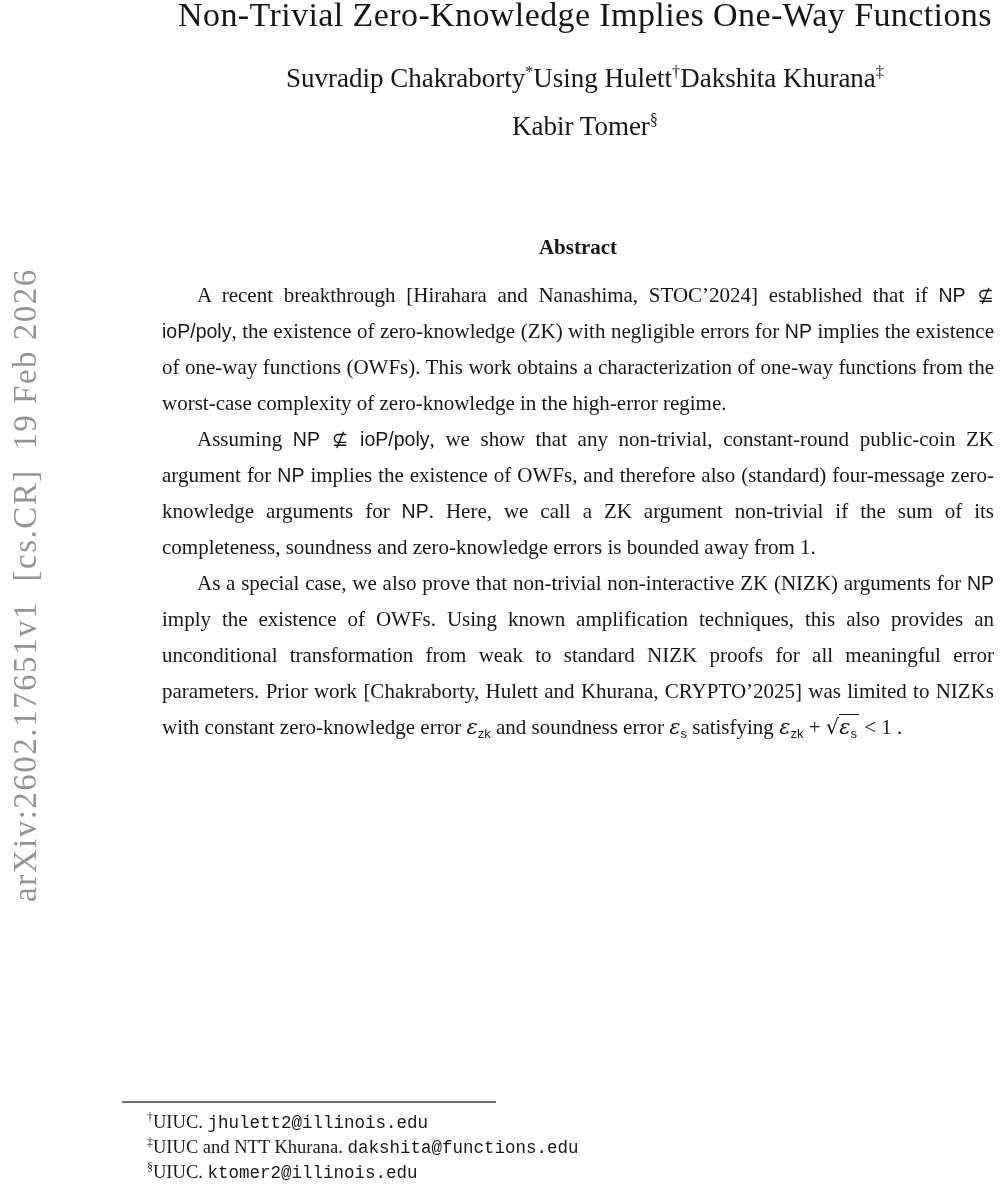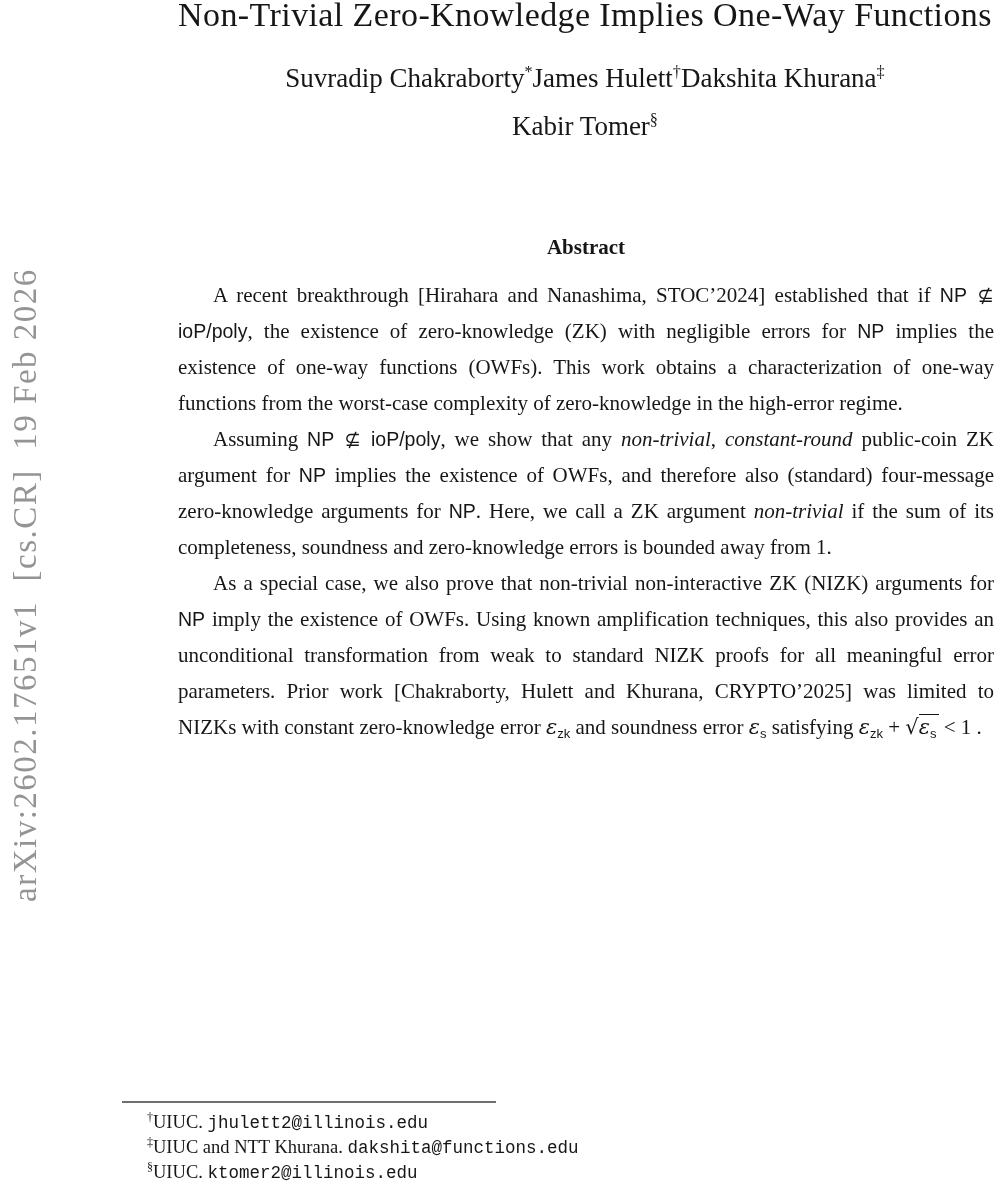--- a/index.html
+++ b/index.html
@@ -46,38 +46,38 @@
     font-size: 27px;
     margin-top: 17px;
     line-height: 1.15;
   }
   .author-mark {
     font-size: 0.60em;
     line-height: 0;
     vertical-align: super;
   }
   .abstract {
-    margin: 93px 26px 0 28px;
+    margin: 93px 26px 0 12px;
   }
   .abstract-heading {
     font-size: 21px;
     font-weight: bold;
     text-align: center;
     margin: 0 0 17px 0;
   }
   .abstract p {
     margin: 0;
     font-size: 21px;
     line-height: 36px;
     text-align: justify;
     text-indent: 35px;
     hyphens: manual;
   }
   .seg.sf  { font-family: "Liberation Sans", sans-serif; font-size: 0.93em; }
-  .seg.it  { font-style: italic; }
+  .seg.it  { }
   .seg.mi  { font-family: "DejaVu Serif", serif; font-style: italic; }
   .seg.rel { font-family: "DejaVu Sans", sans-serif; font-size: 0.95em; }
   .seg.rad { font-family: "DejaVu Sans", sans-serif; }
   .seg.ov  { border-top: 1.5px solid #161616; padding-right: 2px; }
   .msub {
     font-family: "Liberation Sans", sans-serif;
     font-style: normal;
     font-size: 0.62em;
     vertical-align: -0.28em;
   }
@@ -111,21 +111,21 @@
 <body>
 
 <div class="arxiv-vertical">arXiv:2602.17651v1  [cs.CR]  19 Feb 2026</div>
 
 <main class="page-column">
 
   <h1 class="title">Non-Trivial Zero-Knowledge Implies One-Way Functions</h1>
 
   <div class="authors-row">
     <span class="author"><span>Suvradip Chakraborty</span><sup class="author-mark">*</sup></span>
-    <span class="author"><span>James Hulett</span><sup class="author-mark">†</sup></span>
+    <span class="author"><span>Using Hulett</span><sup class="author-mark">†</sup></span>
     <span class="author"><span>Dakshita Khurana</span><sup class="author-mark">‡</sup></span>
   </div>
 
   <div class="authors-row2">
     <span class="author"><span>Kabir Tomer</span><sup class="author-mark">§</sup></span>
   </div>
 
   <section class="abstract">
     <h2 class="abstract-heading">Abstract</h2>
     <p><span class="seg">A recent breakthrough [Hirahara and Nanashima, STOC’2024] established that if </span><span class="seg sf">NP</span><span class="seg rel"> ⊈ </span><span class="seg sf">ioP/poly</span><span class="seg">, the existence of zero-knowledge (ZK) with negligible errors for </span><span class="seg sf">NP</span><span class="seg"> implies the existence of one-way functions (OWFs). This work obtains a characteriza­tion of one-way functions from the worst-case complexity of zero-knowledge in the high-error regime.</span></p>

